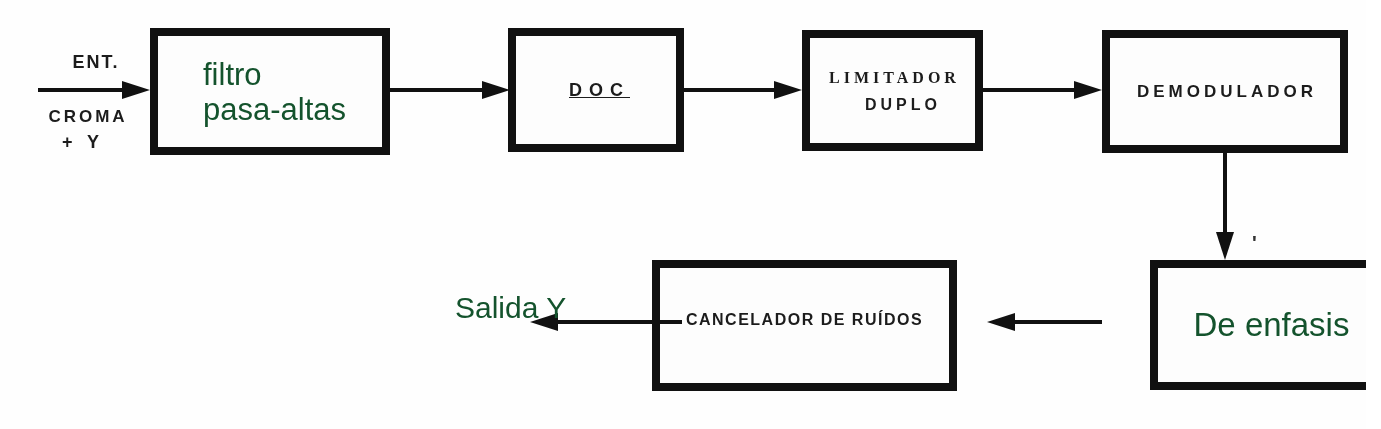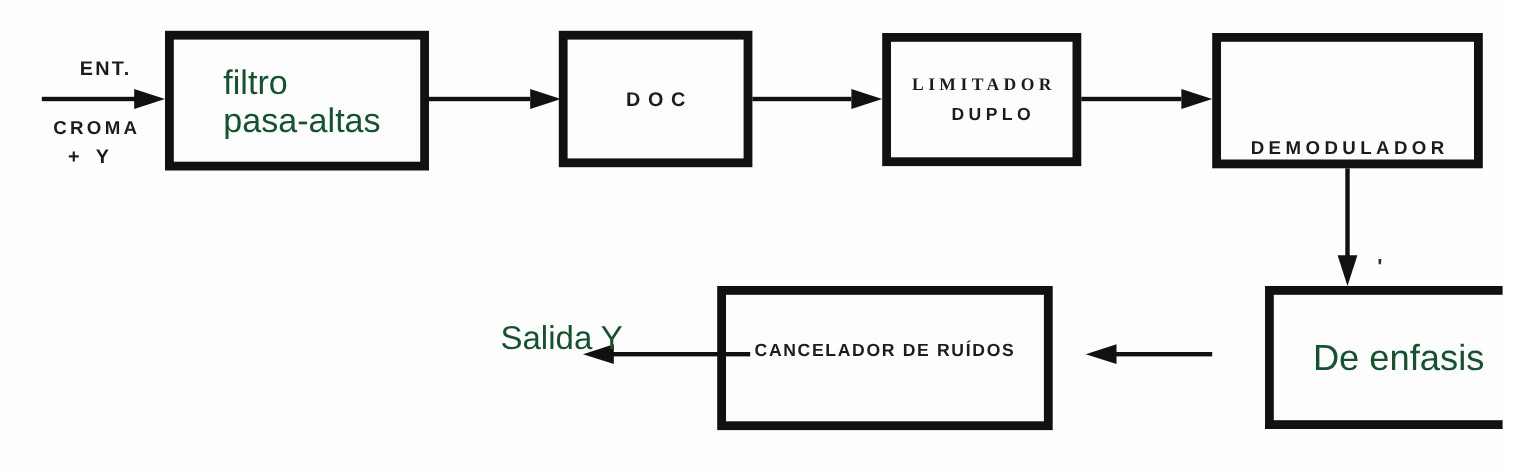--- a/index.html
+++ b/index.html
@@ -69,35 +69,35 @@
 
   <div class="box" style="left:150px;top:28px;width:240px;height:127px;align-items:flex-start;padding-left:45px;">
     <div class="modern" style="font-size:31px;line-height:35px;">filtro</div>
     <div class="modern" style="font-size:31px;line-height:35px;">pasa-altas</div>
   </div>
 
   <div class="hline" style="left:388px;top:88px;width:94px;"></div>
   <div class="ah-right" style="left:482px;top:81px;"></div>
 
   <div class="box" style="left:508px;top:28px;width:176px;height:124px;">
-    <div class="tech" style="font-size:18px;letter-spacing:7px;padding-left:7px;">DOC</div>
+    <div class="tech" style="font-size:18px;letter-spacing:7px;padding-left:7px;text-decoration:underline;">DOC</div>
   </div>
 
   <div class="hline" style="left:684px;top:88px;width:90px;"></div>
   <div class="ah-right" style="left:774px;top:81px;"></div>
 
   <div class="box" style="left:802px;top:30px;width:181px;height:121px;">
     <div class="tech" style="font-size:16px;letter-spacing:4px;line-height:27px;padding-left:4px;font-family:Liberation Serif, serif;">LIMITADOR</div>
     <div class="tech" style="font-size:16px;letter-spacing:4px;line-height:27px;padding-left:4px;margin-left:17px;">DUPLO</div>
   </div>
 
   <div class="hline" style="left:983px;top:88px;width:91px;"></div>
   <div class="ah-right" style="left:1074px;top:81px;"></div>
 
-  <div class="box" style="left:1102px;top:30px;width:246px;height:123px;justify-content:flex-end;">
+  <div class="box" style="left:1102px;top:30px;width:246px;height:123px;">
     <div class="tech" style="font-size:17px;letter-spacing:4px;padding-left:4px;">DEMODULADOR</div>
   </div>
 
   <div class="vline" style="left:1223px;top:153px;height:80px;"></div>
   <div class="ah-down" style="left:1216px;top:232px;"></div>
 
   <div class="box" style="left:1102px;top:260px;width:243px;height:130px;margin-left:48px;">
     <div class="modern" style="font-size:33px;">De enfasis</div>
   </div>
 

